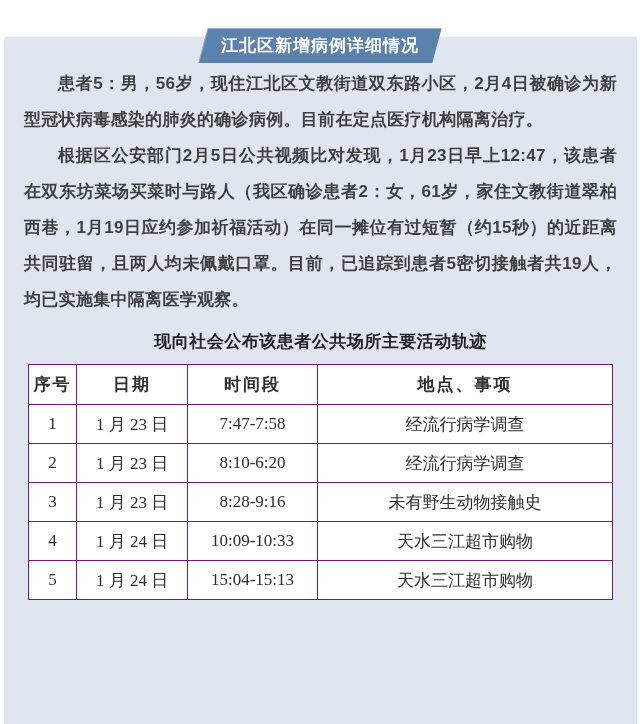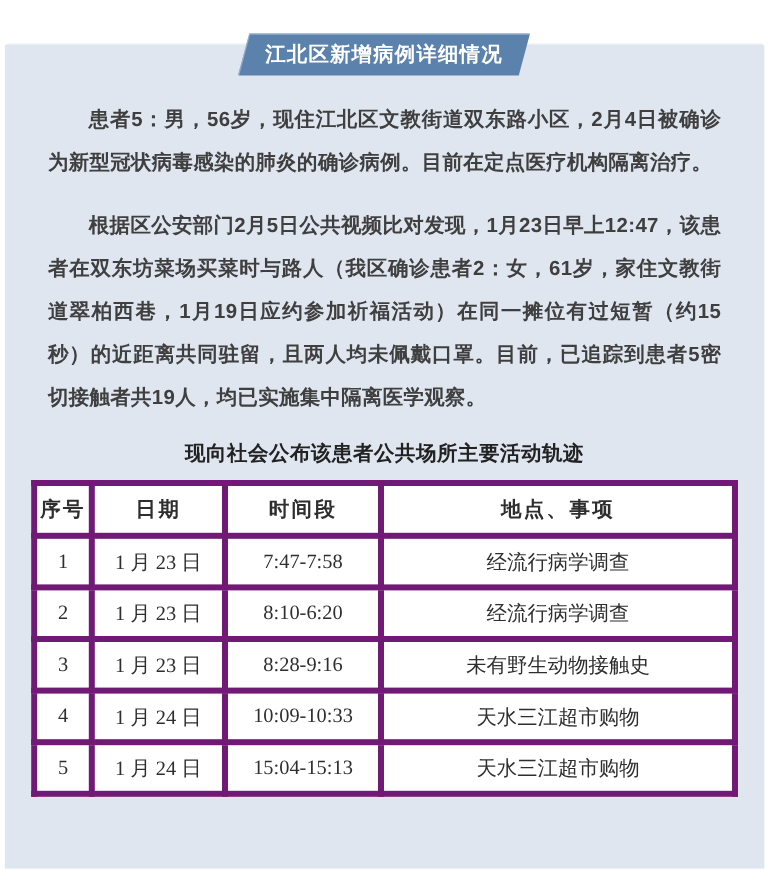--- a/index.html
+++ b/index.html
@@ -54,46 +54,47 @@
   .content {
     position: absolute;
     top: 36px;
     left: 4px;
     right: 3px;
     bottom: 0;
     padding: 30px 20px 0 20px;
     box-sizing: border-box;
   }
   .paragraphs p {
-    margin: 16px;
+    margin: 0;
     text-indent: 2em;
     font-size: 17px;
     line-height: 36px;
     font-weight: 600;
     color: #3f3f3f;
     text-align: justify;
     letter-spacing: 0.3px;
   }
   .table-title {
+    margin-top: 12px;
     text-align: center;
     font-size: 17px;
     font-weight: 700;
     color: #222222;
     letter-spacing: 0.5px;
   }
   table.activity {
     border-collapse: collapse;
     margin: 11px auto 0 auto;
     width: 584px;
     background: #ffffff;
     table-layout: fixed;
     font-family: "Liberation Serif", serif;
   }
   table.activity th, table.activity td {
-    border: 5px solid #701a75;
+    border: 1px solid #701a75;
     text-align: center;
     vertical-align: middle;
     font-size: 17px;
     color: #2e2e2e;
     padding: 0;
   }
   table.activity th {
     height: 39px;
     font-weight: 700;
     letter-spacing: 2px;

